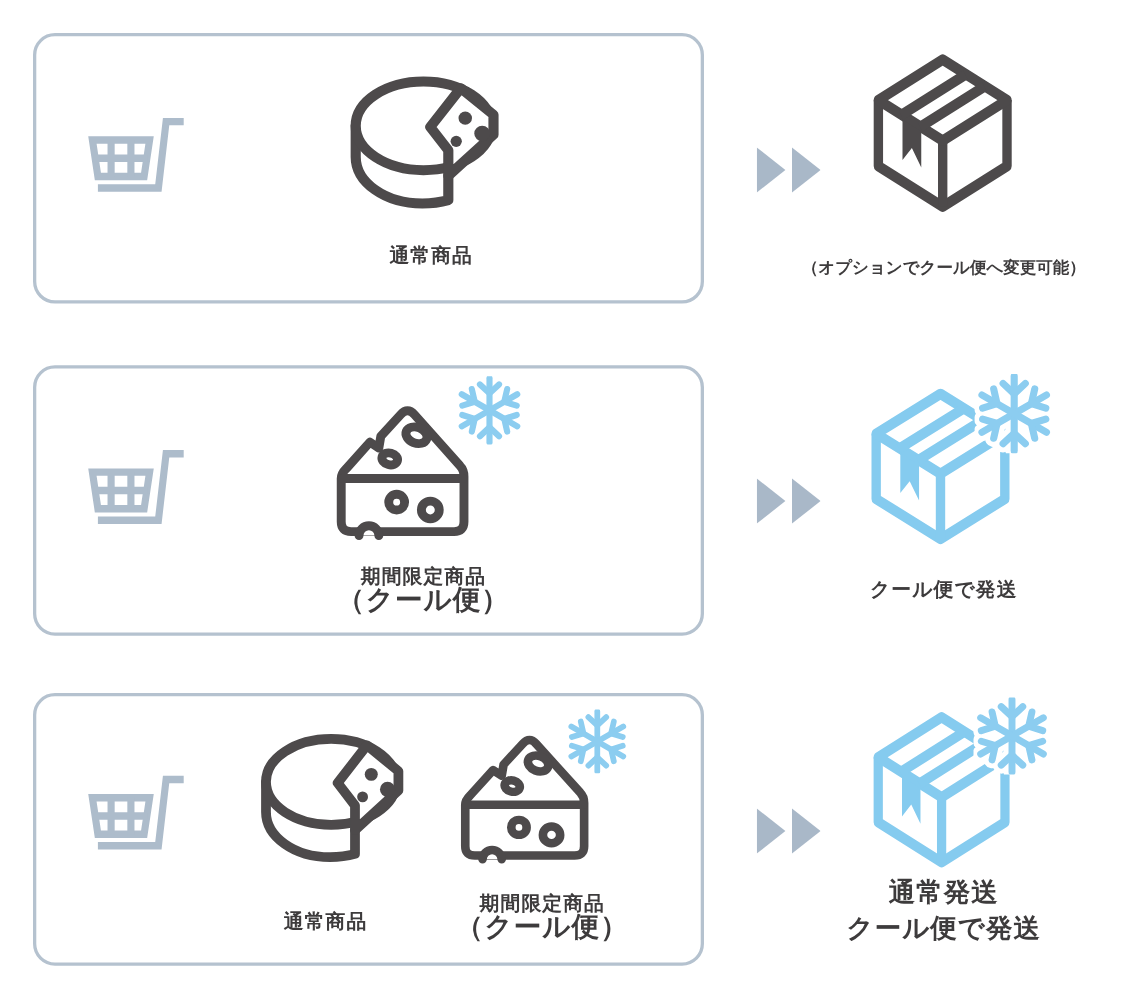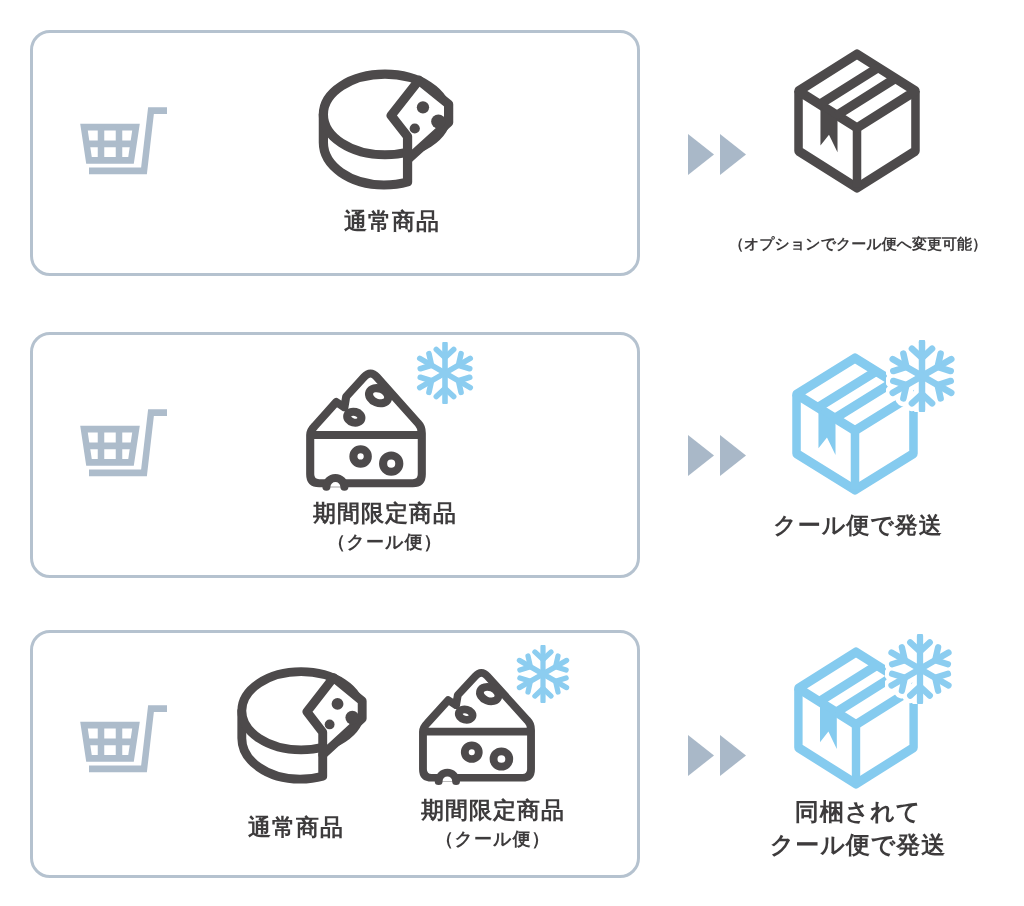--- a/index.html
+++ b/index.html
@@ -9,23 +9,23 @@
   }
   .panel{
     position:absolute;left:30px;width:610px;box-sizing:border-box;
     border:3px solid #b5c2cf;border-radius:20px;background:#ffffff;
   }
   .abs{position:absolute;}
   .lbl{
     position:absolute;text-align:center;color:#3d3b3c;font-weight:bold;
     line-height:1.25;letter-spacing:1px;white-space:nowrap;
   }
-  .fs23{font-size:23px;}
+  .fs23{font-size:18px;margin-top:14px;}
   .fs24{font-size:24px;}
-  .fs19{font-size:18px;}
+  .fs19{font-size:25px;}
   .fs15{font-size:15px;letter-spacing:0px;}
   svg{display:block;width:100%;height:100%;}
   .defs{position:absolute;width:0;height:0;overflow:hidden;}
 </style>
 </head>
 <body>
 
 <svg class="defs" aria-hidden="true">
   <defs>
 
@@ -205,16 +205,16 @@
         <use href="#box-shape" stroke="#85cbef" fill="#85cbef"></use>
       </svg>
   </div>
   <div class="abs" style="left:885px;top:634px;width:70px;height:70px;">
     <svg viewBox="0 0 100 100">
       <use href="#sf-shape" stroke="#ffffff" stroke-width="22"></use>
       <use href="#sf-shape" stroke="#8ccdf0" stroke-width="9"></use>
     </svg>
   </div>
 
-  <div class="lbl fs24" style="left:708px;top:797px;width:300px;">同梱されて</div>
+  <div class="lbl fs24" style="left:708px;top:797px;width:300px;">通常発送</div>
   <div class="lbl fs24" style="left:708px;top:830px;width:300px;">クール便で発送</div>
 
 </div>
 
 </body></html>

